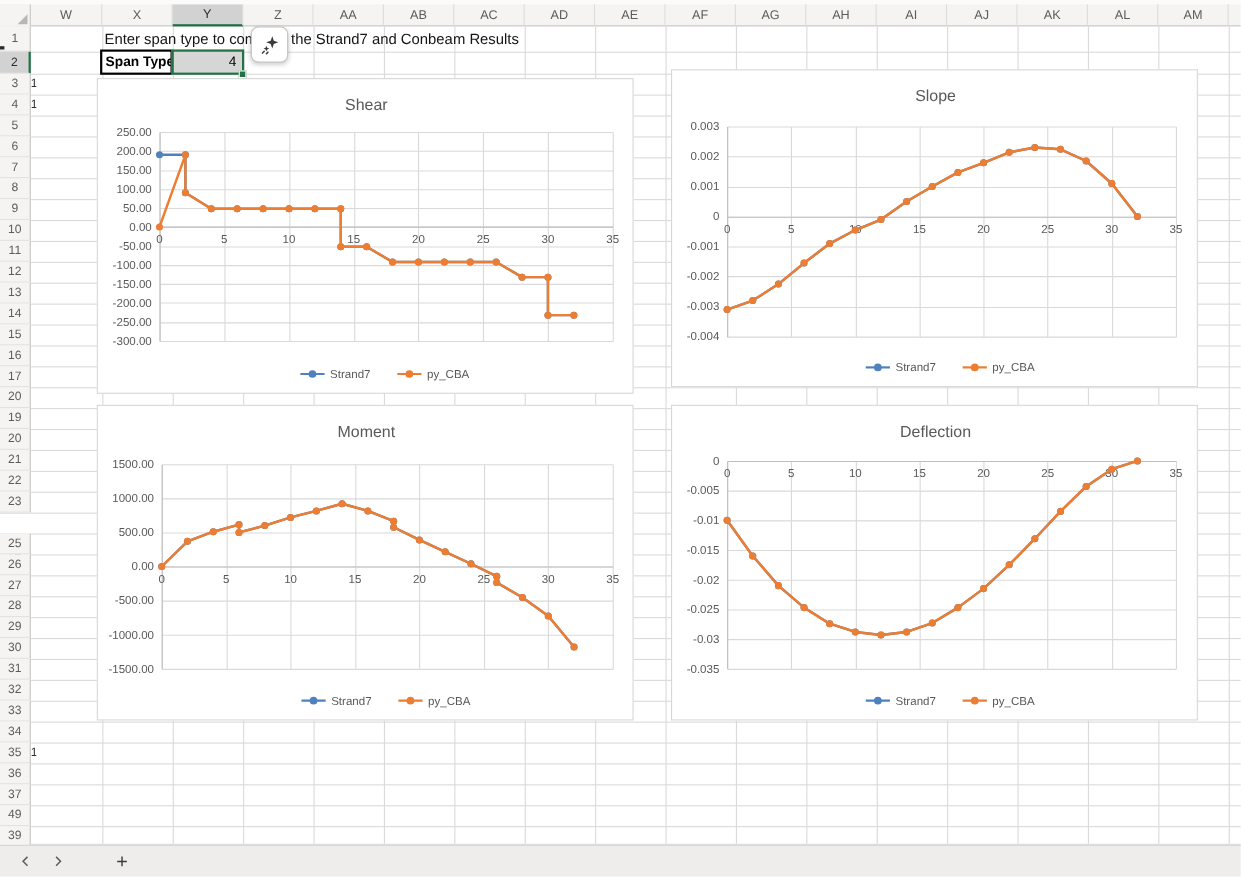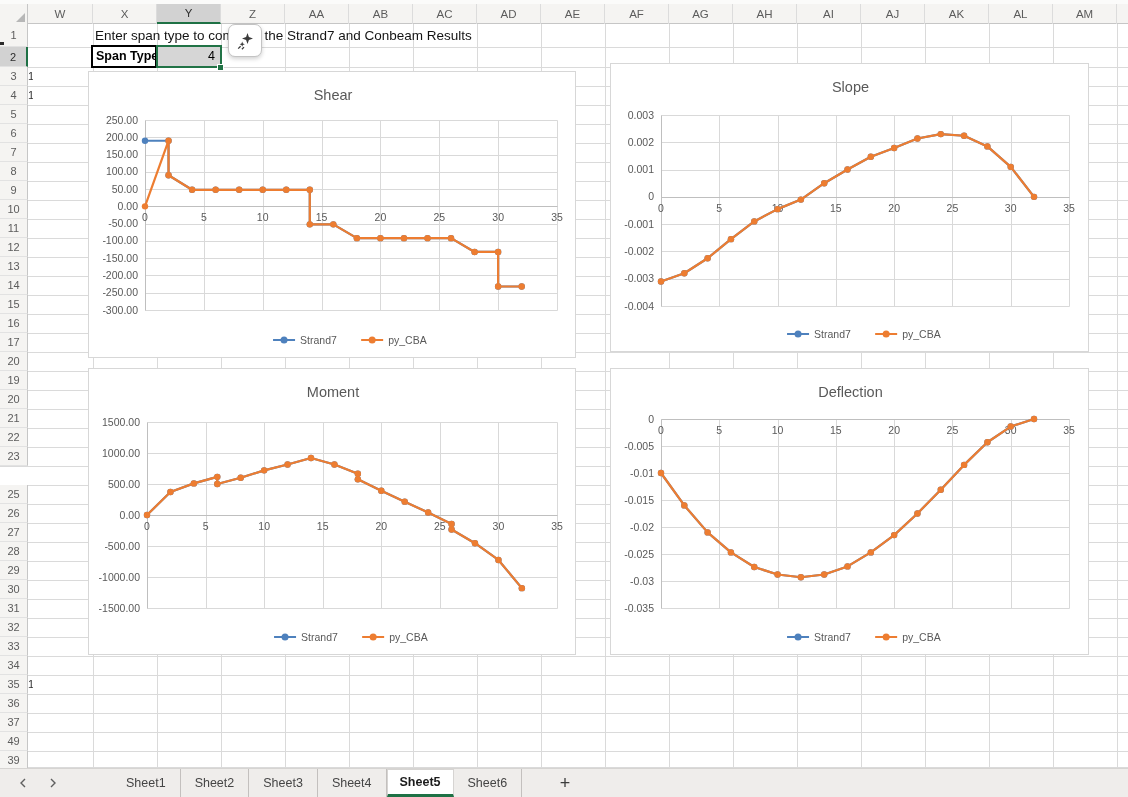--- a/index.html
+++ b/index.html
@@ -551,22 +551,14 @@
   <div class="navbtn">
     <svg width="10" height="12" viewBox="0 0 10 12">
         <polyline points="7,2 3,6 7,10" fill="none" stroke="#5F5F5F" stroke-width="1.4"></polyline>
       </svg>
   </div>
   <div class="navbtn">
     <svg width="10" height="12" viewBox="0 0 10 12">
         <polyline points="3,2 7,6 3,10" fill="none" stroke="#5F5F5F" stroke-width="1.4"></polyline>
       </svg>
   </div>
-  <div id="tabs">
-      <div class="tab">Sheet1</div>
-      <div class="tab">Sheet2</div>
-      <div class="tab">Sheet3</div>
-      <div class="tab">Sheet4</div>
-      <div class="tab active">Sheet5</div>
-      <div class="tab">Sheet6</div>
-    </div>
   <div id="addSheet">+</div>
 </div>
 
 </body></html>

